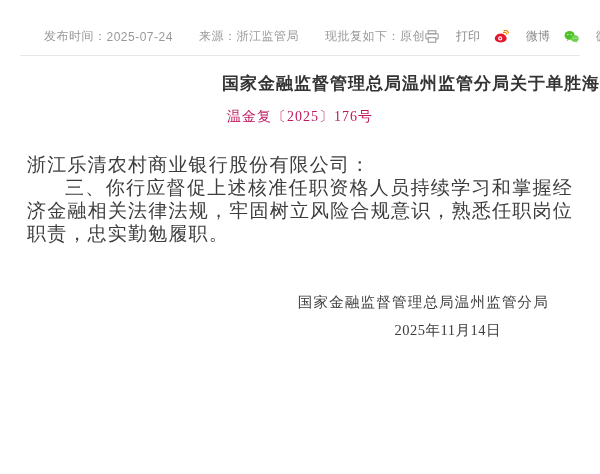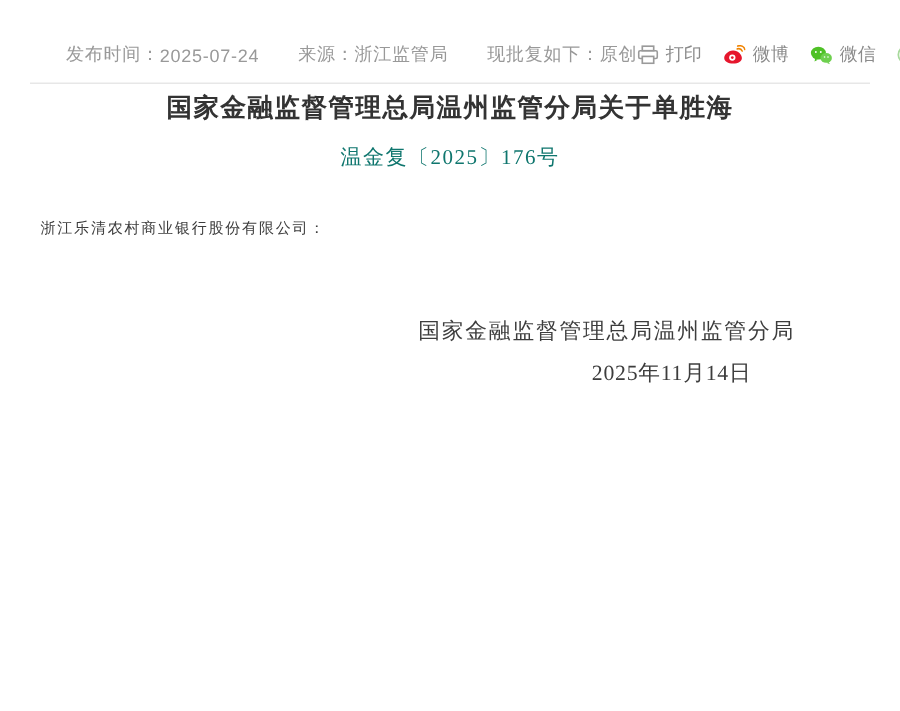--- a/index.html
+++ b/index.html
@@ -21,64 +21,64 @@
     color: #999999;
     margin-top: 16px;
   }
   .meta-left { display: flex; align-items: center; gap: 26px; white-space: nowrap; }
   .meta-pair { display: flex; align-items: center; }
   .meta-label, .meta-value { color: #999999; letter-spacing: 0.5px; }
   .meta-right { display: flex; align-items: center; gap: 14px; white-space: nowrap; }
   .action-item {
     display: inline-flex;
     align-items: center;
-    gap: 5px;
+    gap: 17px;
     color: #8b8b8b;
     cursor: pointer;
     font-size: 12px;
   }
   .action-item svg { display: block; }
   .divider {
     border: none;
     border-top: 1px solid #e7e7e7;
     margin: 0 20px;
   }
   
   .doc-title {
-    margin-top: 3px;
-    text-align: center;
+    margin-top: 15px;
+    text-align: right;
     font-size: 17px;
     font-weight: bold;
     color: #333333;
     line-height: 26px;
     letter-spacing: 1px;
     font-family: Liberation Serif, serif;
   }
   .doc-number {
     margin-top: 11px;
     text-align: center;
     font-family: "Liberation Serif", serif;
     font-size: 14px;
-    color: #0f766e;
+    color: #be185d;
     letter-spacing: 1px;
   }
   .doc-body {
     margin-top: 27px;
     padding: 0 27px;
     font-family: "Liberation Serif", serif;
-    font-size: 10px;
+    font-size: 19px;
     color: #3d3d3d;
     line-height: 23px;
     letter-spacing: 1.2px;
     text-align: justify;
   }
   .doc-body p.indent { text-indent: 2em; }
   .doc-sign {
     margin-top: 46px;
-    padding-right: 70px;
+    padding-right: 51px;
     text-align: right;
     font-family: "Liberation Serif", serif;
     font-size: 14.5px;
     color: #3d3d3d;
     letter-spacing: 1.2px;
     line-height: 23px;
   }
   .doc-date {
     margin-top: 5px;
     padding-right: 99px;
@@ -161,16 +161,17 @@
 <hr class="divider">
 
 <div class="doc-title">
   <div>国家金融监督管理总局温州监管分局关于单胜海</div>
 </div>
 
 <div class="doc-number">温金复〔2025〕176号</div>
 
 <div class="doc-body">
   <p>浙江乐清农村商业银行股份有限公司：</p>
+  <p class="indent">三、你行应督促上述核准任职资格人员持续学习和掌握经济金融相关法律法规，牢固树立风险合规意识，熟悉任职岗位职责，忠实勤勉履职。</p>
 </div>
 
 <div class="doc-sign">国家金融监督管理总局温州监管分局</div>
 <div class="doc-date">2025年11月14日</div>
 
 </body></html>

